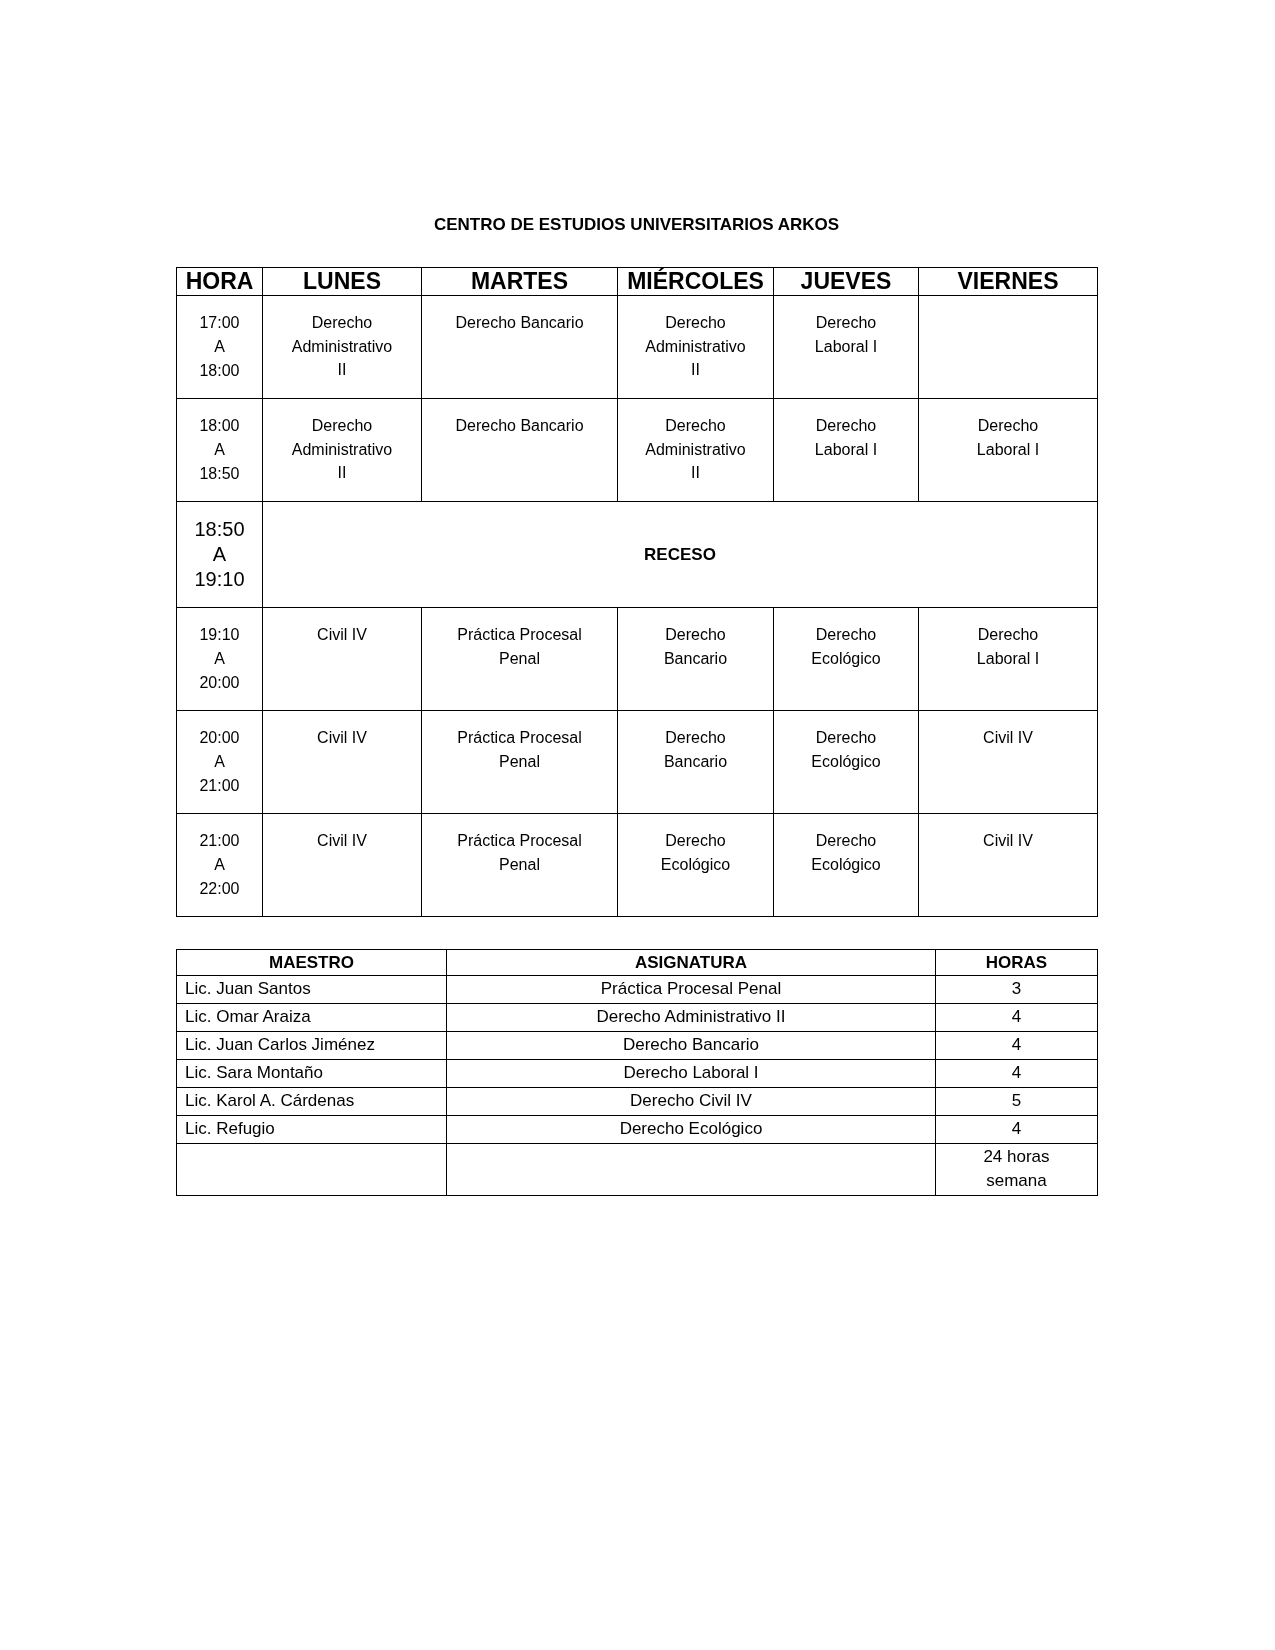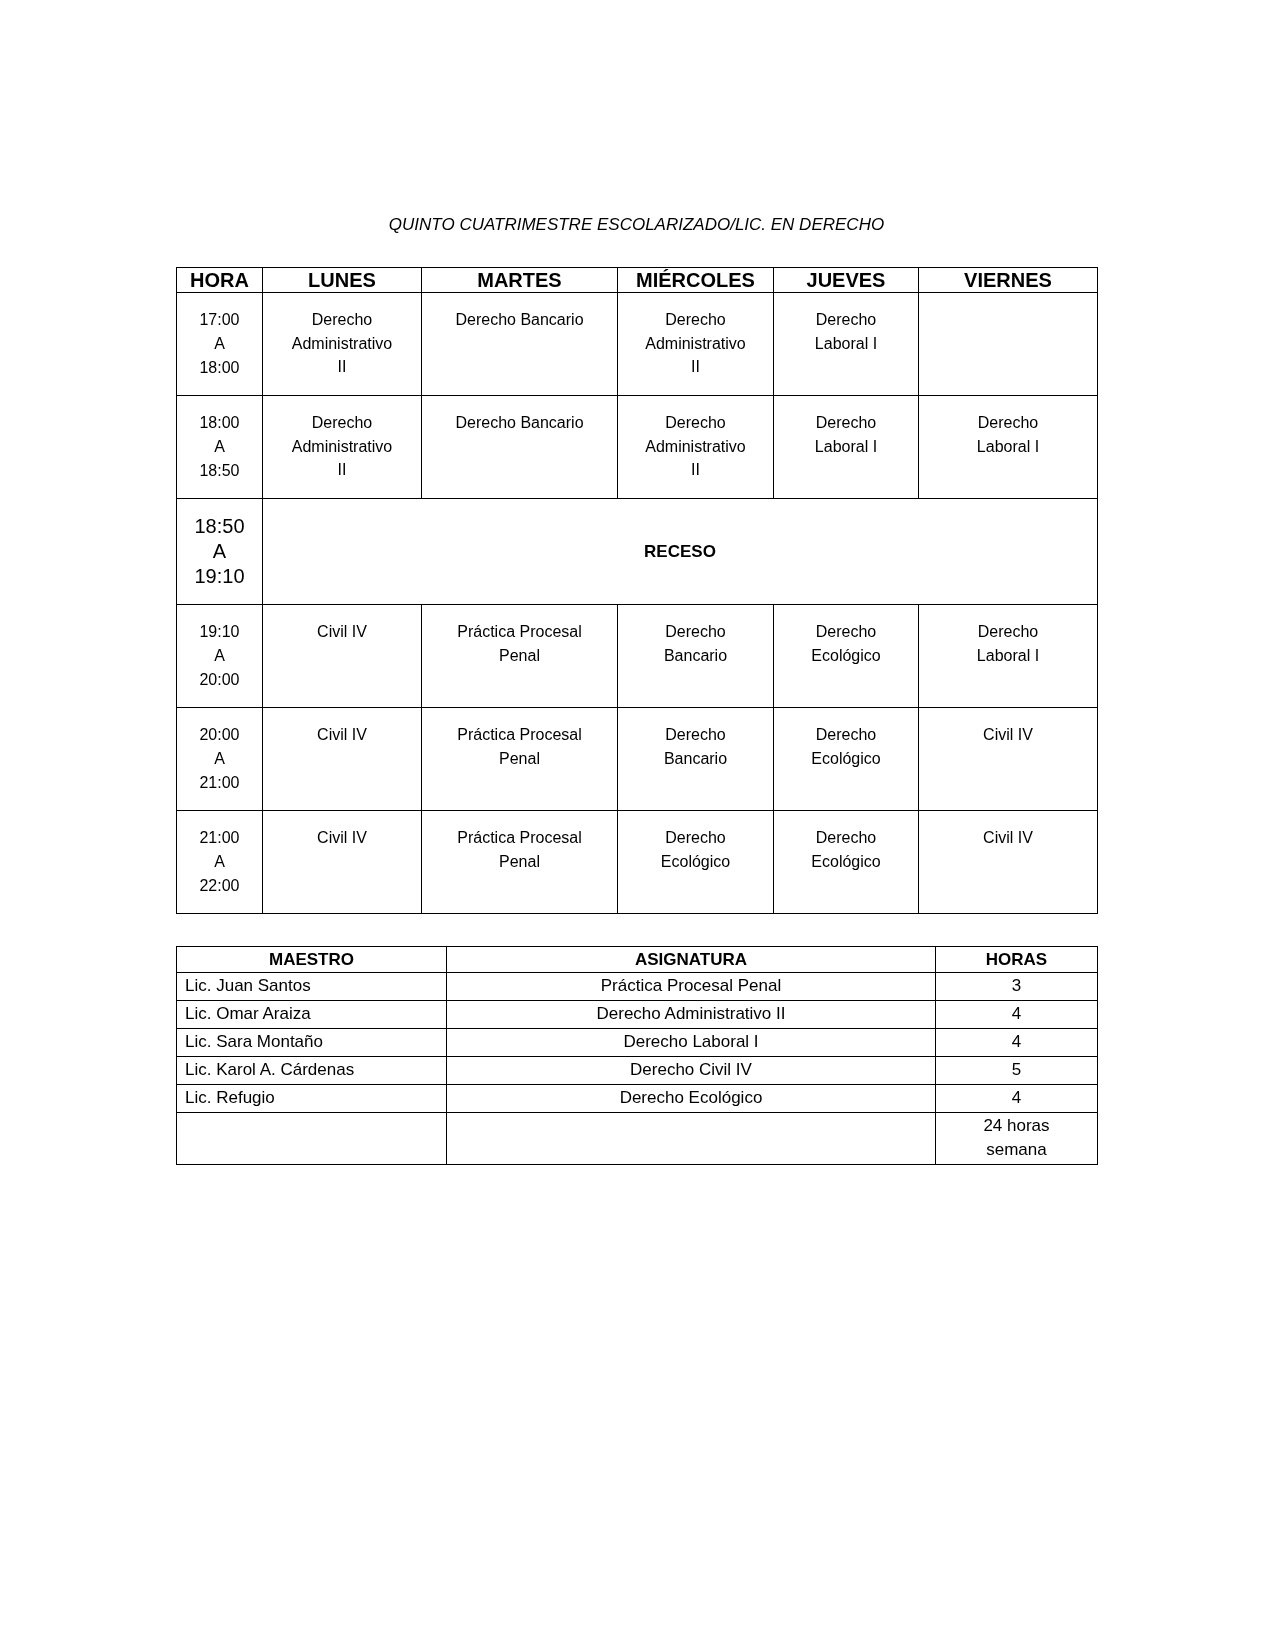--- a/index.html
+++ b/index.html
@@ -28,21 +28,21 @@
   table {
     border-collapse: collapse;
     width: 921px;
     table-layout: fixed;
   }
   th, td { border: 1.5px solid #000; }
 
   
   .schedule { margin-top: 30px; }
   .schedule th {
-    font-size: 20px;
+    font-size: 23px;
     font-weight: bold;
     height: 25px;
     text-align: center;
     padding: 0 2px;
   }
   .schedule td {
     vertical-align: top;
     text-align: center;
     font-size: 16px;
     line-height: 23.5px;
@@ -88,21 +88,21 @@
     font-weight: normal;
     white-space: pre-line;
   }
 </style>
 </head>
 <body>
 
 <div class="doc">
 
   <header class="title-block">
-    <div class="t3">QUINTO CUATRIMESTRE ESCOLARIZADO/LIC. EN DERECHO</div>
+    <div class="t1">CENTRO DE ESTUDIOS UNIVERSITARIOS ARKOS</div>
   </header>
 
   <table class="schedule">
     <colgroup>
       <col style="width:86px">
         <col style="width:159px">
         <col style="width:196px">
       <col style="width:156px">
         <col style="width:145px">
         <col style="width:179px">
@@ -216,20 +216,25 @@
           <td class="maestro">Lic. Juan Santos</td>
           <td class="asignatura">Práctica Procesal Penal</td>
           <td class="horas">3</td>
         </tr>
         <tr>
           <td class="maestro">Lic. Omar Araiza</td>
           <td class="asignatura">Derecho Administrativo II</td>
           <td class="horas">4</td>
         </tr>
         <tr>
+          <td class="maestro">Lic. Juan Carlos Jiménez</td>
+          <td class="asignatura">Derecho Bancario</td>
+          <td class="horas">4</td>
+        </tr>
+        <tr>
           <td class="maestro">Lic. Sara Montaño</td>
           <td class="asignatura">Derecho Laboral I</td>
           <td class="horas">4</td>
         </tr>
         <tr>
           <td class="maestro">Lic. Karol A. Cárdenas</td>
           <td class="asignatura">Derecho Civil IV</td>
           <td class="horas">5</td>
         </tr>
         <tr>

